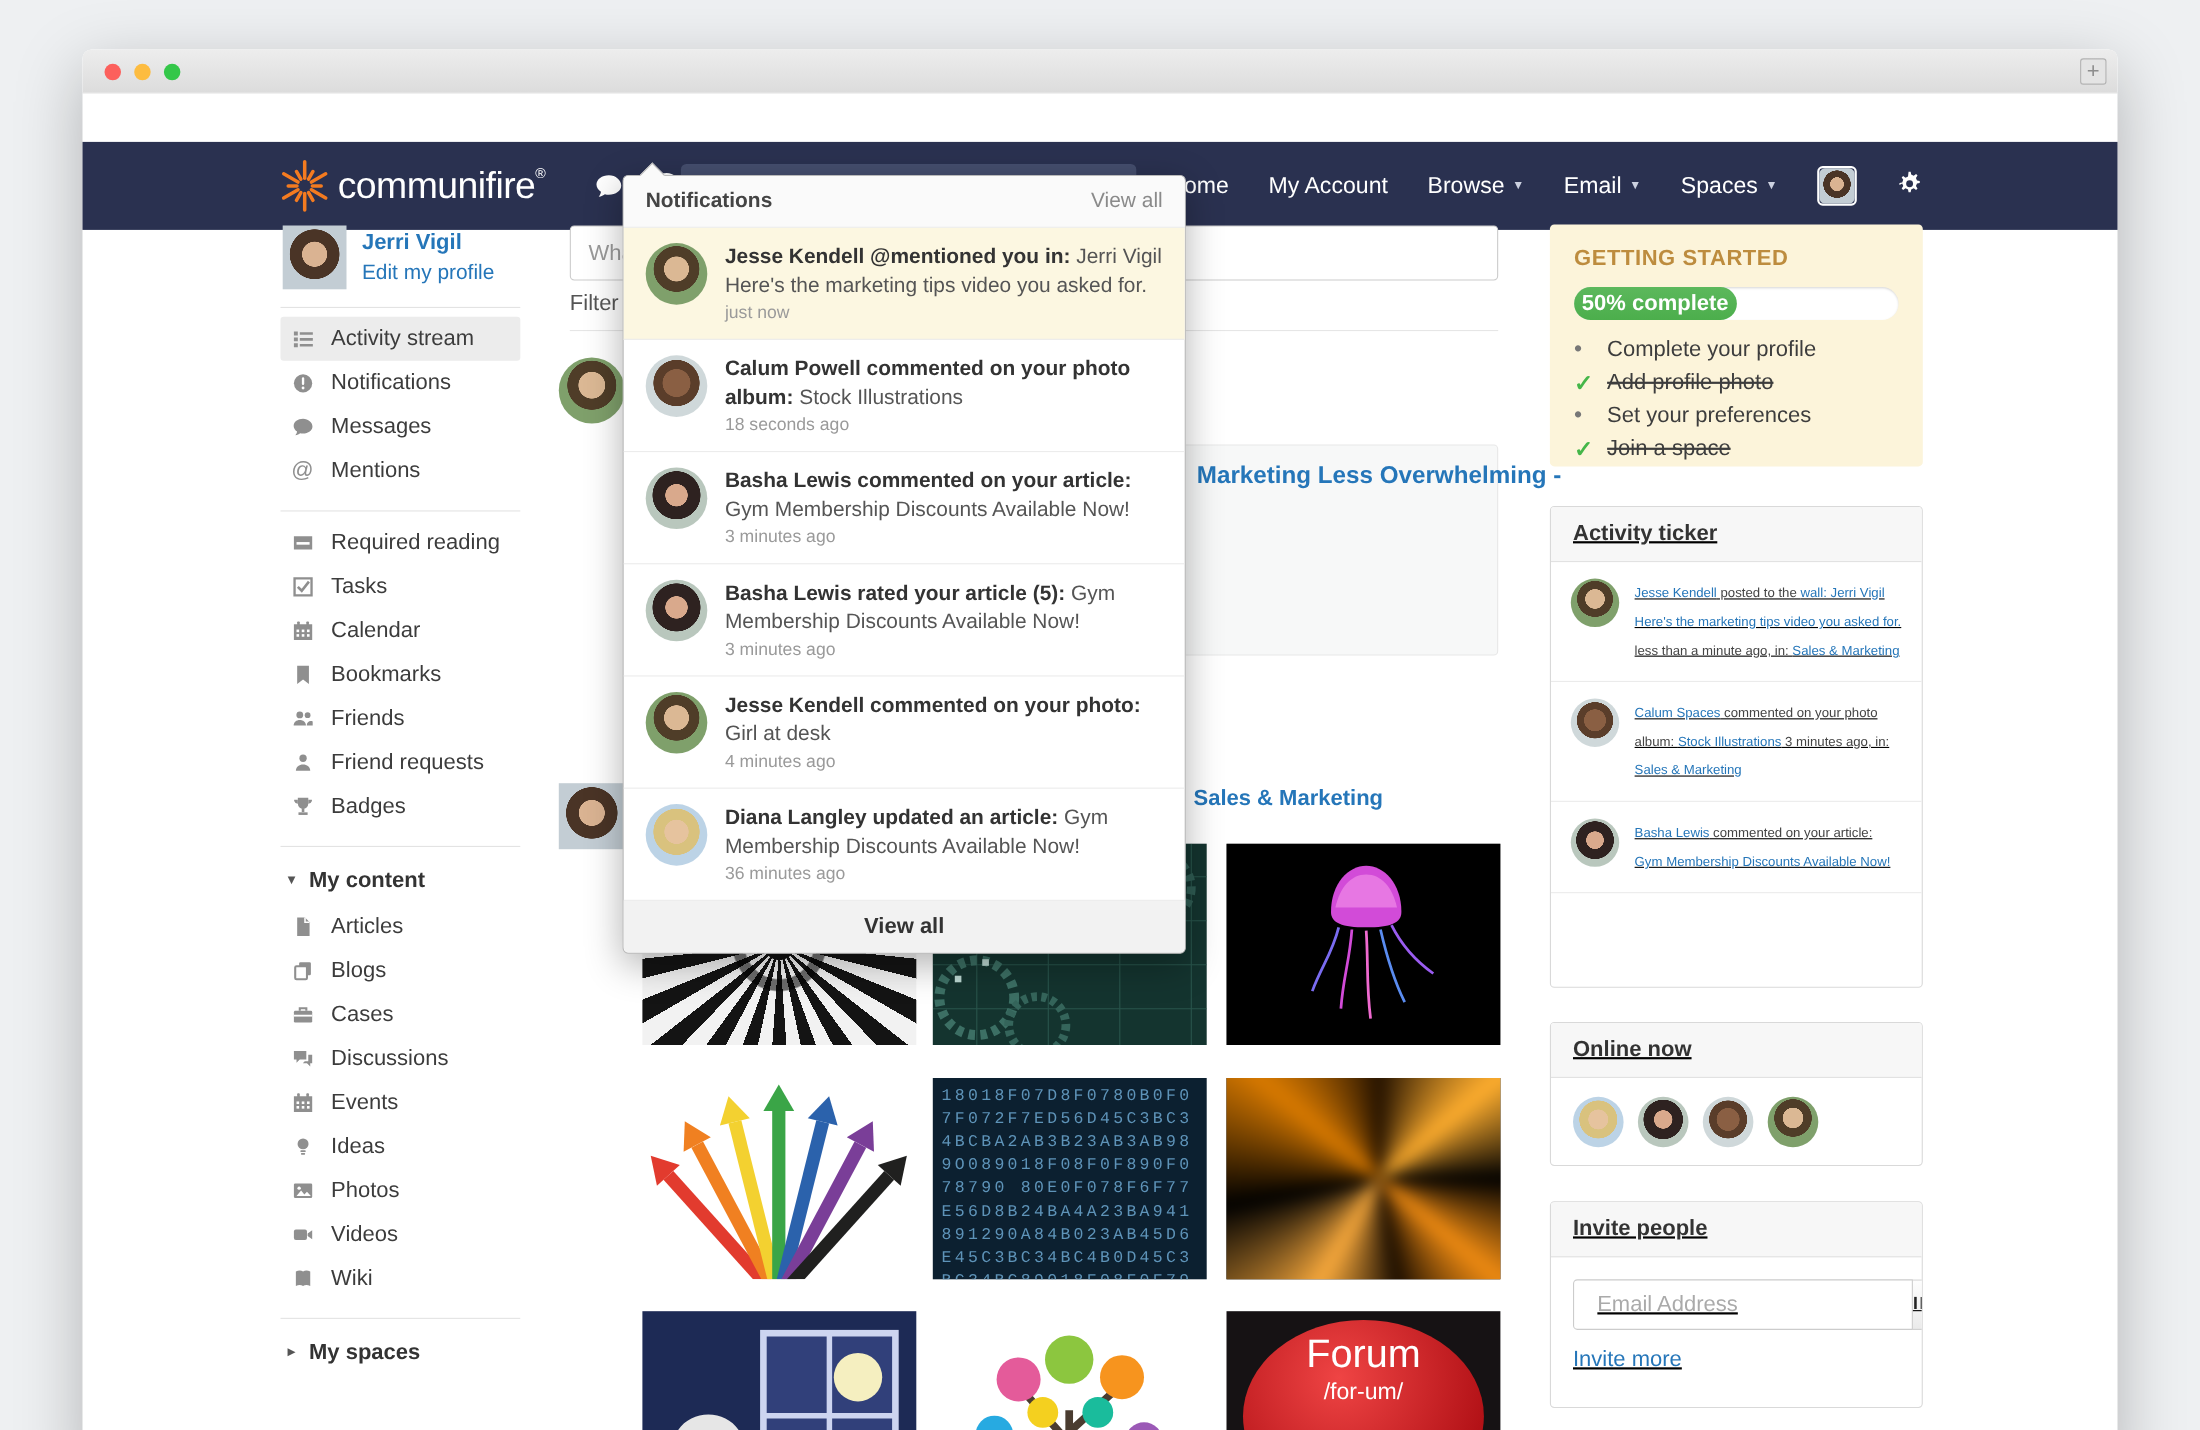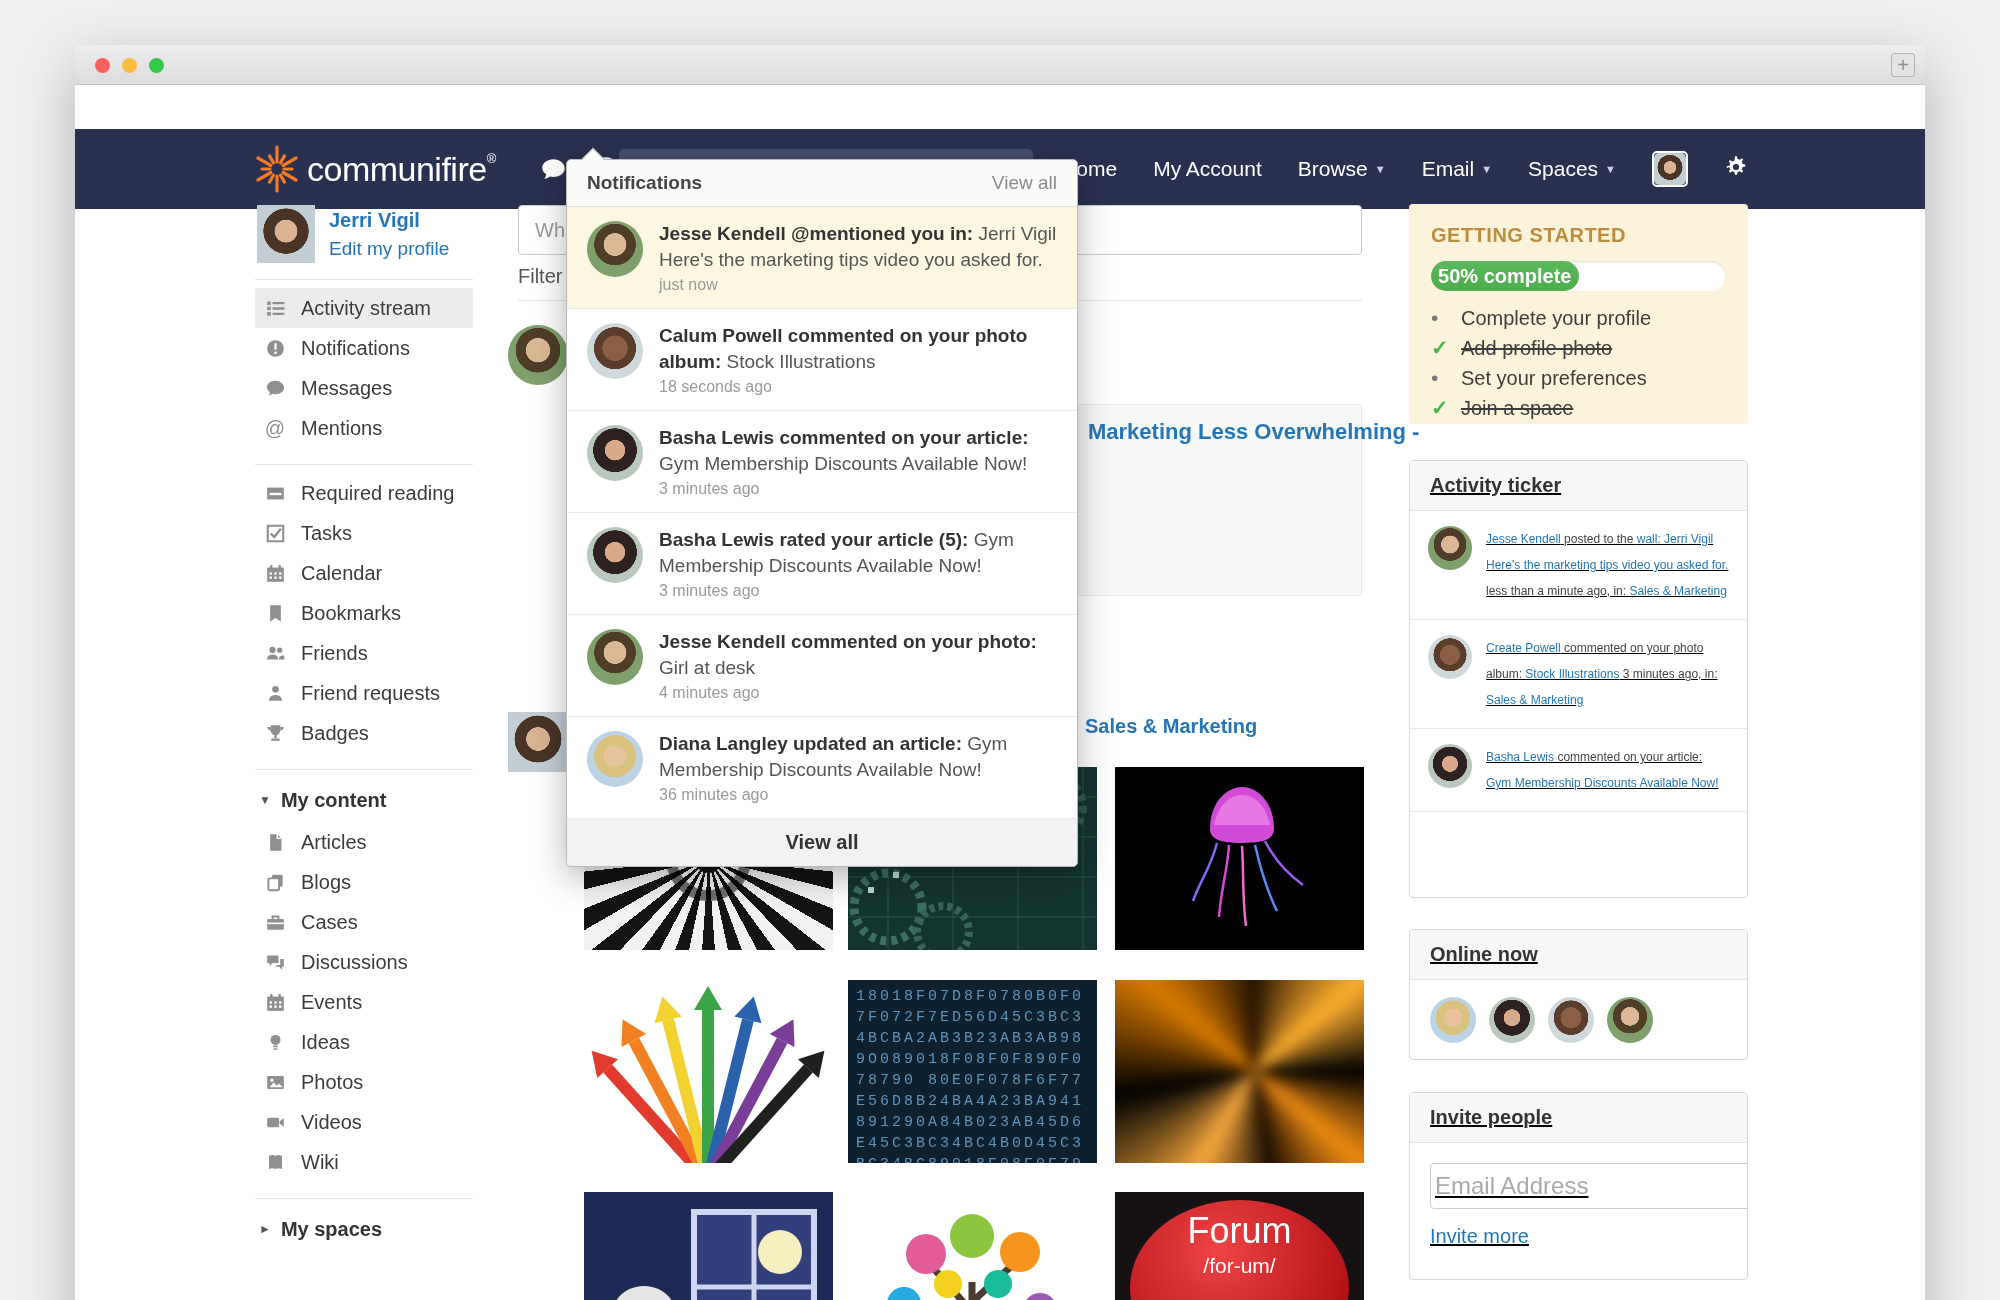--- a/index.html
+++ b/index.html
@@ -107,22 +107,22 @@
   .tk-item { display:flex; gap:14px; padding:15px 18px; border-bottom:1px solid #ebebeb; }
   .tk-item .av { width:44px; height:44px; }
   .tk-text { font-size:12px; line-height:26px; color:#444; }
   .tk-text .lnk { color:#2576b9; cursor:pointer; }
   .online { top:764px; height:131px; }
   .online-row { display:flex; gap:13px; padding:17px 20px; }
   .online-row .av { width:46px; height:46px; cursor:pointer; }
   .invite { top:927px; height:188px; }
   .invite-body { padding:20px; }
   .invite-row { display:flex; }
-  .invite-row input { flex:1; height:46px; border:1px solid #ccc; border-radius:4px 0 0 4px; padding:0 4px;
-                      font-size:24px; color:#444; outline:none; font-family:"Liberation Sans",sans-serif; }
+  .invite-row input { flex:1; height:46px; border:1px solid #ccc; border-radius:4px 0 0 4px; padding:0 21px;
+                      font-size:20px; color:#444; outline:none; font-family:"Liberation Sans",sans-serif; }
   .invite-row input::placeholder { color:#aaa; }
   .invite-btn { width:84px; height:46px; border:1px solid #ccc; border-left:none; border-radius:0 4px 4px 0;
                 background:linear-gradient(#fdfdfd,#ebebeb); font-weight:bold; font-size:16px; letter-spacing:1.5px;
                 color:#222; cursor:pointer; font-family:"Liberation Sans",sans-serif; }
   .invite-more { margin-top:16px; color:#2576b9; font-size:20px; cursor:pointer; }
   
   .dropdown { position:absolute; left:491px; top:114px; width:512px; background:#fff; border:1px solid #b9b9b9;
               border-radius:5px; box-shadow:0 10px 34px rgba(0,0,0,.30); z-index:40; }
   .dd-arrow { position:absolute; top:-9px; left:18px; width:16px; height:16px; background:#fafafa;
               border-left:1px solid #b9b9b9; border-top:1px solid #b9b9b9; transform:rotate(45deg); }
@@ -594,21 +594,21 @@
         </div>
 
         <div class="panel ticker">
           <div class="panel-head">Activity ticker</div>
           <div class="tk-item">
             <span class="av av-jesse" style="width:44px;height:44px;"></span>
             <div class="tk-text"><span class="lnk">Jesse Kendell</span><span> posted to the </span><span class="lnk">wall: Jerri Vigil Here's the marketing tips video you asked for.</span><span> less than a minute ago, in: </span><span class="lnk">Sales &amp; Marketing</span></div>
           </div>
           <div class="tk-item">
             <span class="av av-calum" style="width:44px;height:44px;"></span>
-            <div class="tk-text"><span class="lnk">Create Powell</span><span> commented on your photo album: </span><span class="lnk">Stock Illustrations</span><span> 3 minutes ago, in: </span><span class="lnk">Sales &amp; Marketing</span></div>
+            <div class="tk-text"><span class="lnk">Calum Spaces</span><span> commented on your photo album: </span><span class="lnk">Stock Illustrations</span><span> 3 minutes ago, in: </span><span class="lnk">Sales &amp; Marketing</span></div>
           </div>
           <div class="tk-item">
             <span class="av av-basha" style="width:44px;height:44px;"></span>
             <div class="tk-text"><span class="lnk">Basha Lewis</span><span> commented on your article: </span><span class="lnk">Gym Membership Discounts Available Now!</span></div>
           </div>
 
         </div>
 
         <div class="panel online">
           <div class="panel-head">Online now</div>

